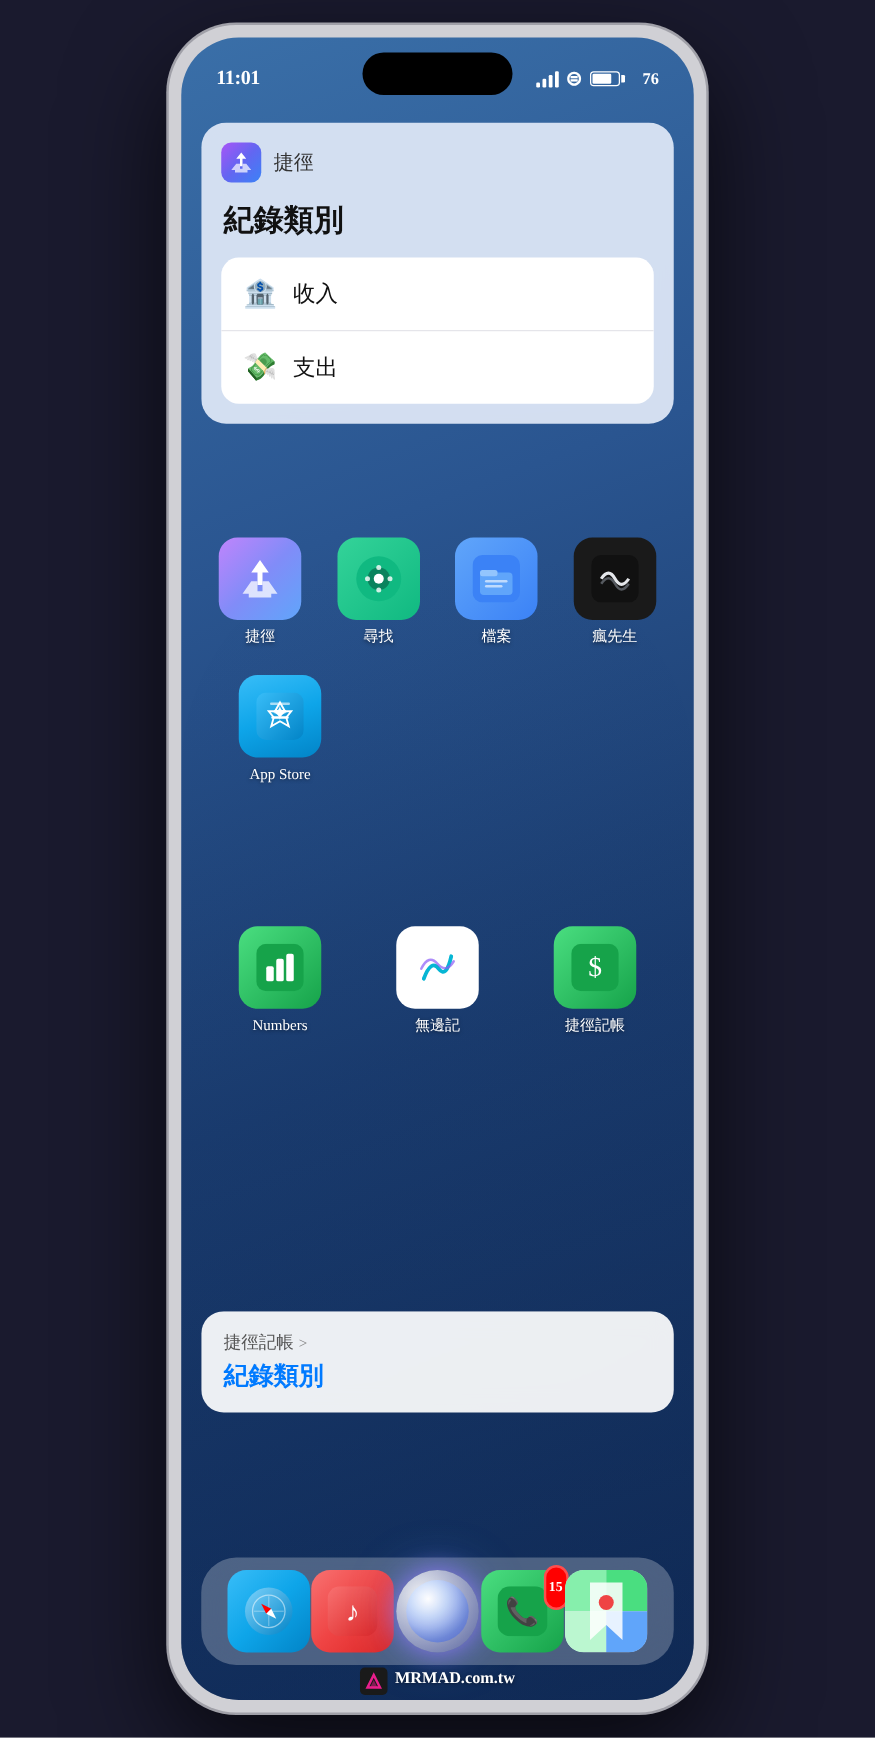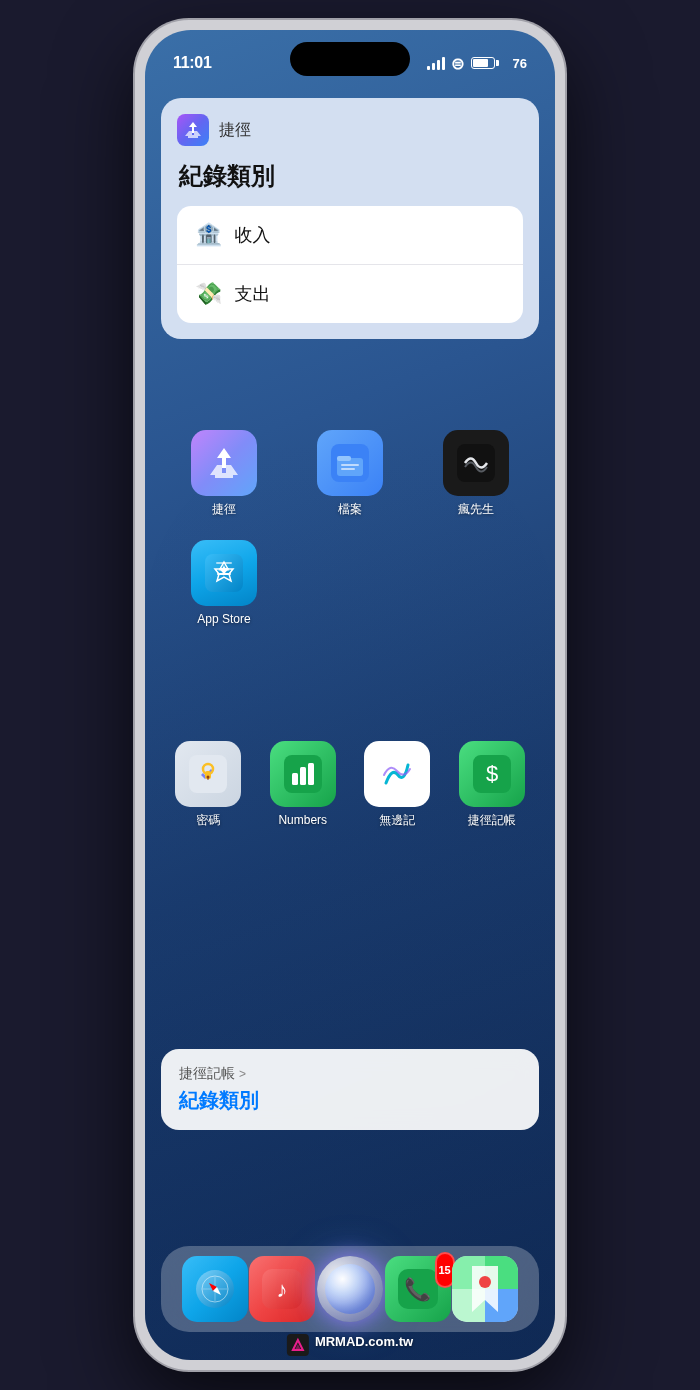--- a/index.html
+++ b/index.html
@@ -23,20 +23,21 @@
       box-shadow: 0 0 0 2px #a0a0a8, 0 30px 80px rgba(0,0,0,0.7);
     }
 
     .phone-screen {
       width: 100%;
       height: 100%;
       border-radius: 46px;
       overflow: hidden;
       position: relative;
       background: linear-gradient(160deg, #3a6fa8 0%, #2a5590 30%, #1a3a6b 60%, #0d2145 100%);
+      font-family: Liberation Serif, serif;
     }
 
     
     .wallpaper-shape {
       position: absolute;
       bottom: 0; left: 0; right: 0;
       height: 70%;
       background: linear-gradient(180deg, transparent 0%, rgba(20,60,120,0.3) 100%);
       border-radius: 50% 50% 0 0 / 20% 20% 0 0;
     }
@@ -489,20 +490,34 @@
 
       <div class="app-row">
         <div class="app-item">
           <div class="app-icon icon-shortcuts">
             <svg width="40" height="40" viewBox="0 0 40 40">
               <path d="M20 5L27 15H22V25H18V15H13L20 5Z" fill="white"></path>
               <path d="M13 22L6 32H11V35H29V32H34L27 22H22V30H18V22H13Z" fill="white" opacity="0.75"></path>
             </svg>
           </div>
           <span class="app-label">捷徑</span>
+        </div>
+        <div class="app-item">
+          <div class="app-icon icon-find">
+            <svg width="38" height="38" viewBox="0 0 38 38">
+              <circle cx="19" cy="19" r="18" fill="#10b981"></circle>
+              <circle cx="19" cy="19" r="9" fill="#065f46" opacity="0.6"></circle>
+              <circle cx="19" cy="19" r="4" fill="white"></circle>
+              <circle cx="19" cy="10" r="2" fill="white" opacity="0.8"></circle>
+              <circle cx="19" cy="28" r="2" fill="white" opacity="0.8"></circle>
+              <circle cx="10" cy="19" r="2" fill="white" opacity="0.8"></circle>
+              <circle cx="28" cy="19" r="2" fill="white" opacity="0.8"></circle>
+            </svg>
+          </div>
+          <span class="app-label">尋找</span>
         </div>
         <div class="app-item">
           <div class="app-icon icon-files">
             <svg width="38" height="38" viewBox="0 0 38 38">
               <rect width="38" height="38" rx="8" fill="#3b82f6"></rect>
               <rect x="6" y="14" width="26" height="18" rx="3" fill="#60a5fa"></rect>
               <rect x="6" y="12" width="14" height="5" rx="2" fill="#93c5fd"></rect>
               <rect x="10" y="20" width="18" height="2" rx="1" fill="white" opacity="0.6"></rect>
               <rect x="10" y="24" width="14" height="2" rx="1" fill="white" opacity="0.6"></rect>
             </svg>
@@ -556,33 +571,20 @@
         </div>
         <div class="app-item">
           <div class="app-icon" style="background:transparent;"></div>
         </div>
         <div class="app-item">
           <div class="app-icon" style="background:transparent;"></div>
         </div>
       </div>
 
       <div class="app-row">
-        <div class="app-item">
-          <div class="app-icon icon-passwords">
-            <svg width="38" height="38" viewBox="0 0 38 38">
-              <rect width="38" height="38" rx="8" fill="#e2e8f0"></rect>
-              <path d="M14 18 L12 20 L16 24 L24 16 L22 14 L16 20 Z" fill="#6366f1" opacity="0.8"></path>
-              <circle cx="19" cy="14" r="5" fill="none" stroke="#fbbf24" stroke-width="2.5"></circle>
-              <rect x="16" y="16" width="6" height="8" rx="2" fill="#fbbf24"></rect>
-              <circle cx="19" cy="22" r="1.5" fill="#92400e"></circle>
-              <rect x="18.5" y="22" width="1" height="3" rx="0.5" fill="#92400e"></rect>
-            </svg>
-          </div>
-          <span class="app-label">密碼</span>
-        </div>
         <div class="app-item">
           <div class="app-icon icon-numbers">
             <svg width="38" height="38" viewBox="0 0 38 38">
               <rect width="38" height="38" rx="8" fill="#16a34a"></rect>
               <rect x="8" y="18" width="6" height="12" rx="1.5" fill="white"></rect>
               <rect x="16" y="12" width="6" height="18" rx="1.5" fill="white"></rect>
               <rect x="24" y="8" width="6" height="22" rx="1.5" fill="white"></rect>
             </svg>
           </div>
           <span class="app-label">Numbers</span>

